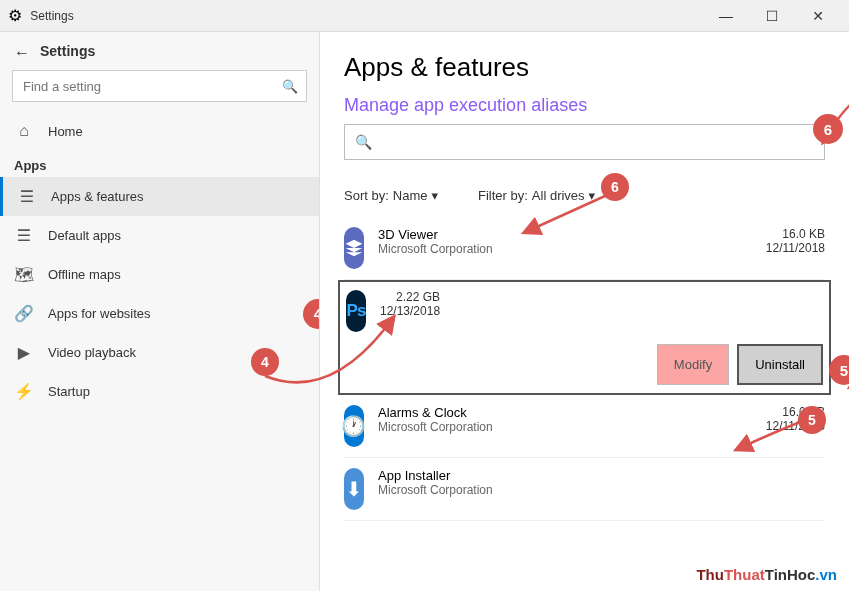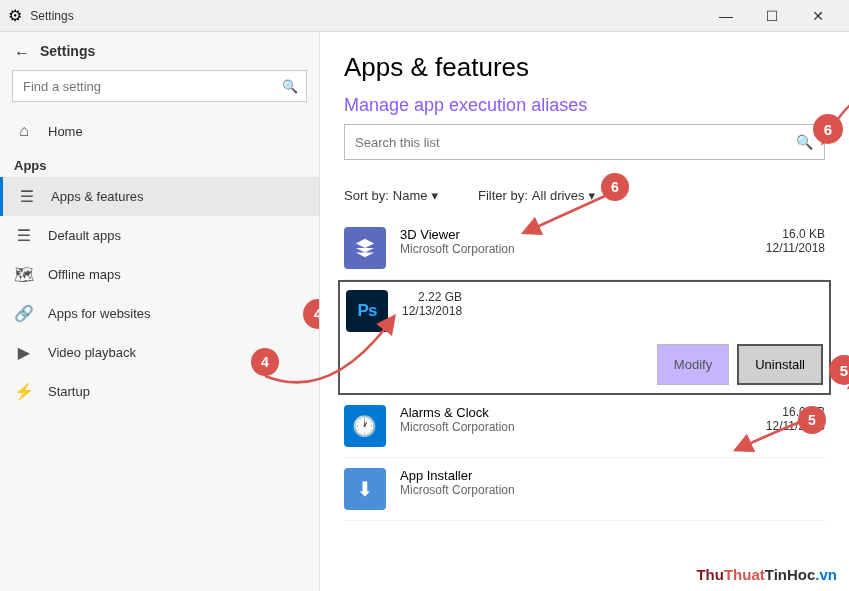--- a/index.html
+++ b/index.html
@@ -205,24 +205,24 @@
       padding: 10px 0;
       border-bottom: 1px solid #f0f0f0;
       position: relative;
     }
     .app-item.selected {
       border: 2px solid #555;
       padding: 8px 6px;
       margin: 0 -6px;
     }
     .app-icon {
-      width: 42px;
+      width: 20px;
       height: 42px;
       margin-right: 14px;
-      border-radius: 4px;
+      border-radius: 12px;
       display: flex;
       align-items: center;
       justify-content: center;
       font-size: 22px;
       flex-shrink: 0;
     }
     .app-info {
       flex: 1;
     }
     .app-name {
@@ -244,21 +244,21 @@
       color: #333;
     }
     .app-actions {
       display: flex;
       gap: 8px;
       margin-top: 6px;
     }
     .btn-modify {
       padding: 12px 16px;
       font-size: 13px;
-      background: #c4b5fd;
+      background: #fca5a5;
       border: 1px solid #bbb;
       cursor: pointer;
       color: #555;
     }
     .btn-uninstall {
       padding: 4px 16px;
       font-size: 13px;
       background: #d0d0d0;
       border: 2px solid #555;
       cursor: pointer;
@@ -382,21 +382,20 @@
     </div>
   </div>
 
   <div class="content" style="position:relative;">
     <h1 class="content-title">Apps &amp; features</h1>
     <a class="manage-link">Manage app execution aliases</a>
 
     
     <div style="position:relative; display:flex; align-items:center; margin-bottom:14px;">
       <div class="search-list-box" style="flex:1;">
-        <input type="text" placeholder="Search this list" style="">
         <span class="search-list-icon">🔍</span>
       </div>
 
       <span class="badge-circle" style="right:-18px; top:-10px;">6</span>
 
       <svg style="position:absolute; right:-60px; top:-40px; width:80px; height:70px;" viewBox="0 0 80 70">
         <defs>
           <marker id="ah6" markerWidth="6" markerHeight="6" refX="3" refY="3" orient="auto">
             <path d="M0,0 L6,3 L0,6 Z" fill="#d9534f"></path>
           </marker>

